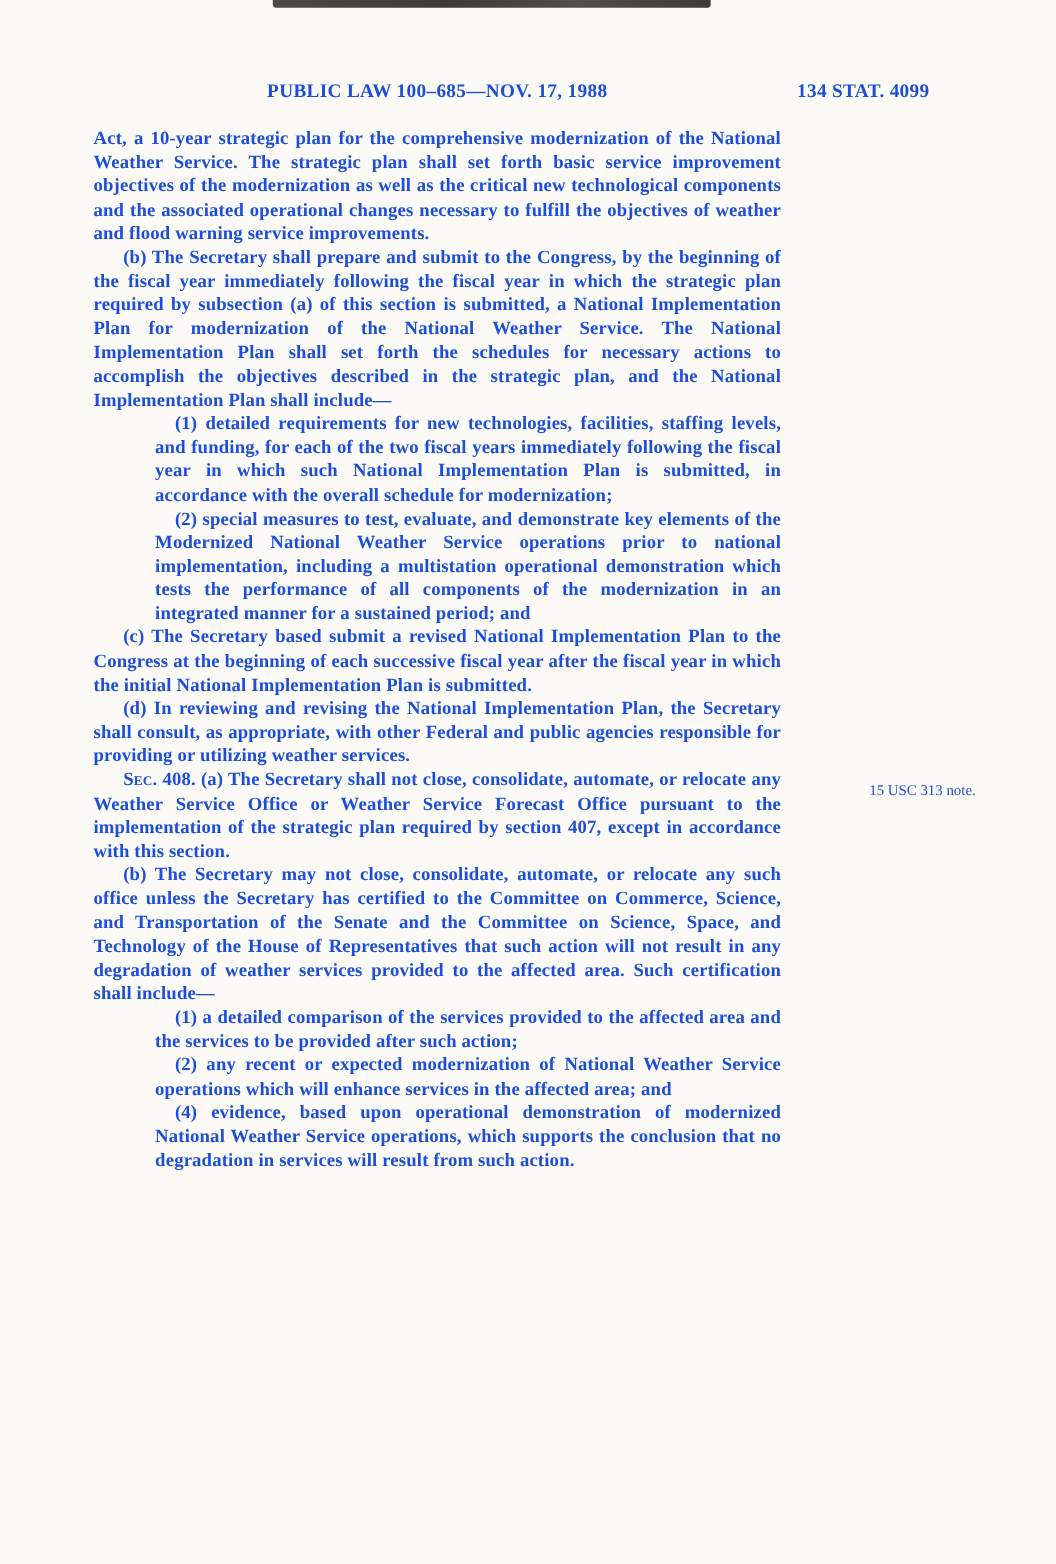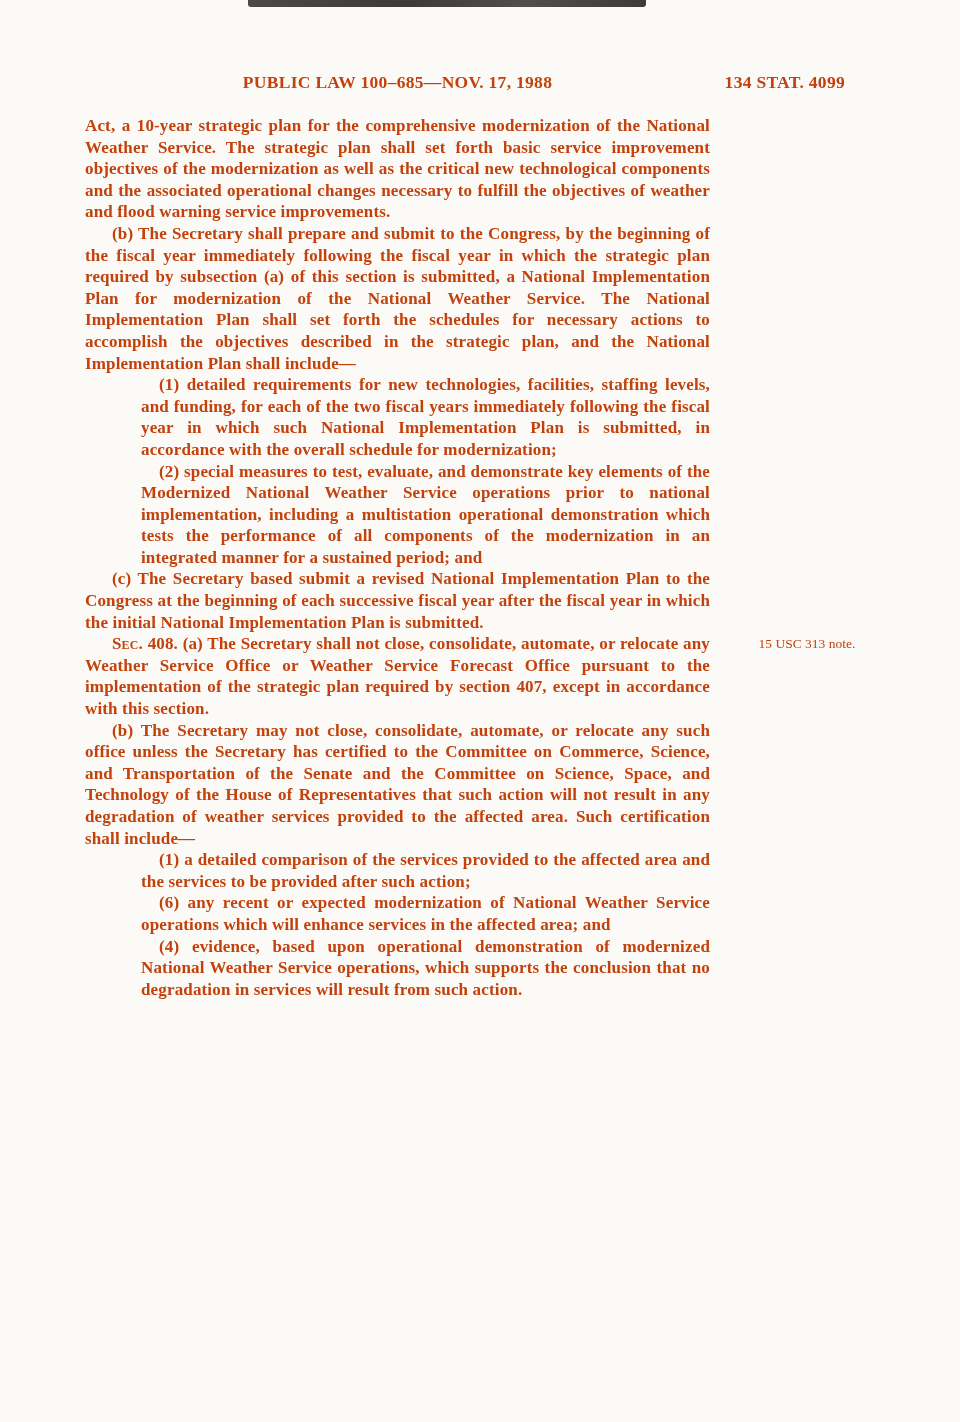--- a/index.html
+++ b/index.html
@@ -3,21 +3,21 @@
 <meta charset="utf-8">
 <style>
   html,body{margin:0;padding:0;background:#d8d5cf;}
   .page{
     position:relative;
     width:960px;height:1422px;
     margin:0 auto;
     background:#fbfaf6;
     overflow:hidden;
     font-family:"Liberation Serif","DejaVu Serif",serif;
-    color:#c2410c;
+    color:#1d4ed8;
   }
   .scan-artifact{
     position:absolute;top:0;left:248px;width:398px;height:7px;
     background:linear-gradient(90deg,#34322e 0%,#23211e 40%,#3a3833 70%,#23211e 100%);
     border-radius:0 0 3px 3px;opacity:.88;
   }
   .header{
     position:absolute;top:72px;left:85px;width:760px;height:24px;
     font-size:17.5px;font-weight:700;letter-spacing:.3px;
   }
@@ -29,23 +29,23 @@
     font-weight:700;letter-spacing:.15px;
     text-align:justify;
   }
   .par{margin:0;padding:0;}
   .par.flush{text-indent:0;}
   .par.ind{text-indent:27px;}
   .par.sub{margin-left:56px;text-indent:18px;}
   .par.sec{position:relative;}
   .sc{font-variant:small-caps;margin-top:16px;}
   .margin-note{
-    position:absolute;left:calc(100% + 17px);top:3px;width:160px;
+    position:absolute;left:calc(100% + 17px);top:13px;width:160px;
     font-size:13.5px;font-weight:400;letter-spacing:0;
-    text-indent:0;text-align:center;line-height:16px;white-space:nowrap;
+    text-indent:0;text-align:right;line-height:16px;white-space:nowrap;
   }
 </style>
 </head>
 <body>
 
 <div class="page">
 
   <div class="scan-artifact"></div>
 
   <div class="header">
@@ -59,30 +59,31 @@
 
     <p class="par ind">(b) The Secretary shall prepare and submit to the Congress, by the beginning of the fiscal year immediately following the fiscal year in which the strategic plan required by subsection (a) of this section is submitted, a National Implementation Plan for modernization of the National Weather Service. The National Implementation Plan shall set forth the schedules for necessary actions to accomplish the objectives described in the strategic plan, and the National Implementation Plan shall include—</p>
 
     <p class="par sub">(1) detailed requirements for new technologies, facilities, staffing levels, and funding, for each of the two fiscal years immediately following the fiscal year in which such National Implementation Plan is submitted, in accordance with the overall schedule for modernization;</p>
 
     <p class="par sub">(2) special measures to test, evaluate, and demonstrate key elements of the Modernized National Weather Service operations prior to national implementation, including a multistation operational demonstration which tests the performance of all components of the modernization in an integrated manner for a sustained period; and</p>
 
 
     <p class="par ind">(c) The Secretary based submit a revised National Implementation Plan to the Congress at the beginning of each successive fiscal year after the fiscal year in which the initial National Implementation Plan is submitted.</p>
 
+    <p class="par ind">(d) In reviewing and revising the National Implementation Plan, the Secretary shall consult, as appropriate, with other Federal and public agencies responsible for providing or utilizing weather services.</p>
 
     <p class="par ind sec">
       <span class="sc">Sec. 408.</span>
       <span>(a) The Secretary shall not close, consolidate, automate, or relocate any Weather Service Office or Weather Service Forecast Office pursuant to the implementation of the strategic plan required by section 407, except in accordance with this section.</span>
       <span class="margin-note">15 USC 313 note.</span>
     </p>
 
     <p class="par ind">(b) The Secretary may not close, consolidate, automate, or relocate any such office unless the Secretary has certified to the Committee on Commerce, Science, and Transportation of the Senate and the Committee on Science, Space, and Technology of the House of Representatives that such action will not result in any degradation of weather services provided to the affected area. Such certification shall include—</p>
 
     <p class="par sub">(1) a detailed comparison of the services provided to the affected area and the services to be provided after such action;</p>
 
-    <p class="par sub">(6) any recent or expected modernization of National Weather Service operations which will enhance services in the affected area; and</p>
+    <p class="par sub">(2) any recent or expected modernization of National Weather Service operations which will enhance services in the affected area; and</p>
 
     <p class="par sub">(4) evidence, based upon operational demonstration of modernized National Weather Service operations, which supports the conclusion that no degradation in services will result from such action.</p>
 
   </main>
 
 </div>
 
 </body></html>

